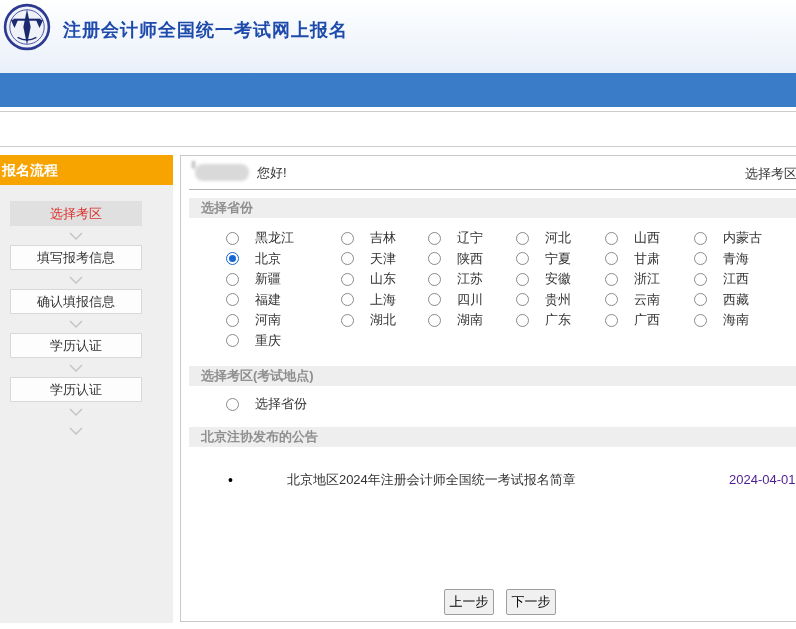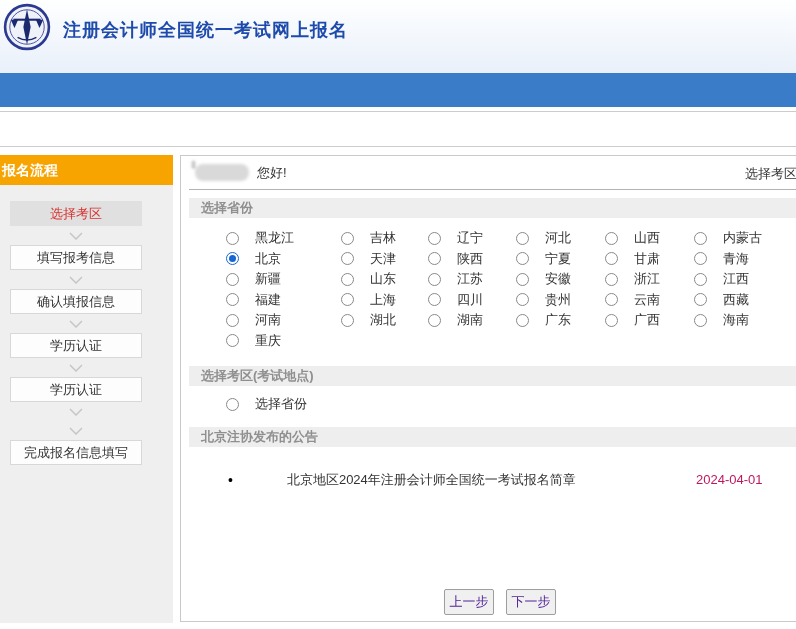--- a/index.html
+++ b/index.html
@@ -51,24 +51,24 @@
   .radio.checked::after { content:""; width:7px; height:7px; border-radius:50%; background:var(--radio-blue); }
 
   .bar-examarea { margin-top:15px; }
   .exam-row { margin-top:10px; padding-left:45px; height:16px; display:flex; align-items:center; }
   .bar-announce { margin-top:15px; }
 
   .announce-row { margin-top:23px; position:relative; height:20px; font-size:13px; color:#333;
     display:flex; align-items:center; padding-left:47px; }
   .bullet { font-size:14px; color:#000; margin-right:12px; }
   .announce-title { cursor:pointer;margin-left:42px; }
-  .announce-date { position:absolute; left:515px; top:2px; color:#be185d; font-size:13px; }
+  .announce-date { position:absolute; left:548px; top:2px; color:#4c1d95; font-size:13px; }
 
   .actions { position:absolute; left:0; bottom:6px; width:100%; display:flex; justify-content:center; gap:12px; }
-  .btn { min-width:50px; padding:3px 0; font-size:13px; color:#4c1d95; background:#f0f0f0;
+  .btn { min-width:50px; padding:3px 0; font-size:13px; color:#000000; background:#f0f0f0;
     border:1px solid #9e9e9e; border-radius:2px; cursor:pointer;
     font-family:"Liberation Sans","DejaVu Sans",sans-serif; }
 </style>
 </head>
 <body>
 
 <div class="viewport">
 
   <div class="app-header">
     <svg class="logo" viewBox="0 0 46 46">
@@ -118,21 +118,20 @@
         <div class="chev">
           <svg width="16" height="8" viewBox="0 0 16 8">
             <polyline points="2,1 8,7 14,1" fill="none" stroke="#c6c6c6" stroke-width="1.5"></polyline>
           </svg>
         </div>
         <div class="chev">
           <svg width="16" height="8" viewBox="0 0 16 8">
             <polyline points="2,1 8,7 14,1" fill="none" stroke="#c6c6c6" stroke-width="1.5"></polyline>
           </svg>
         </div>
-        <div class="step">完成报名信息填写</div>
       </div>
   </div>
 
   <div class="panel">
 
     <div class="greeting-row">
       <span class="redacted">
         <span class="redacted-mark">‡</span>
       </span>
       <span>您好!</span>

